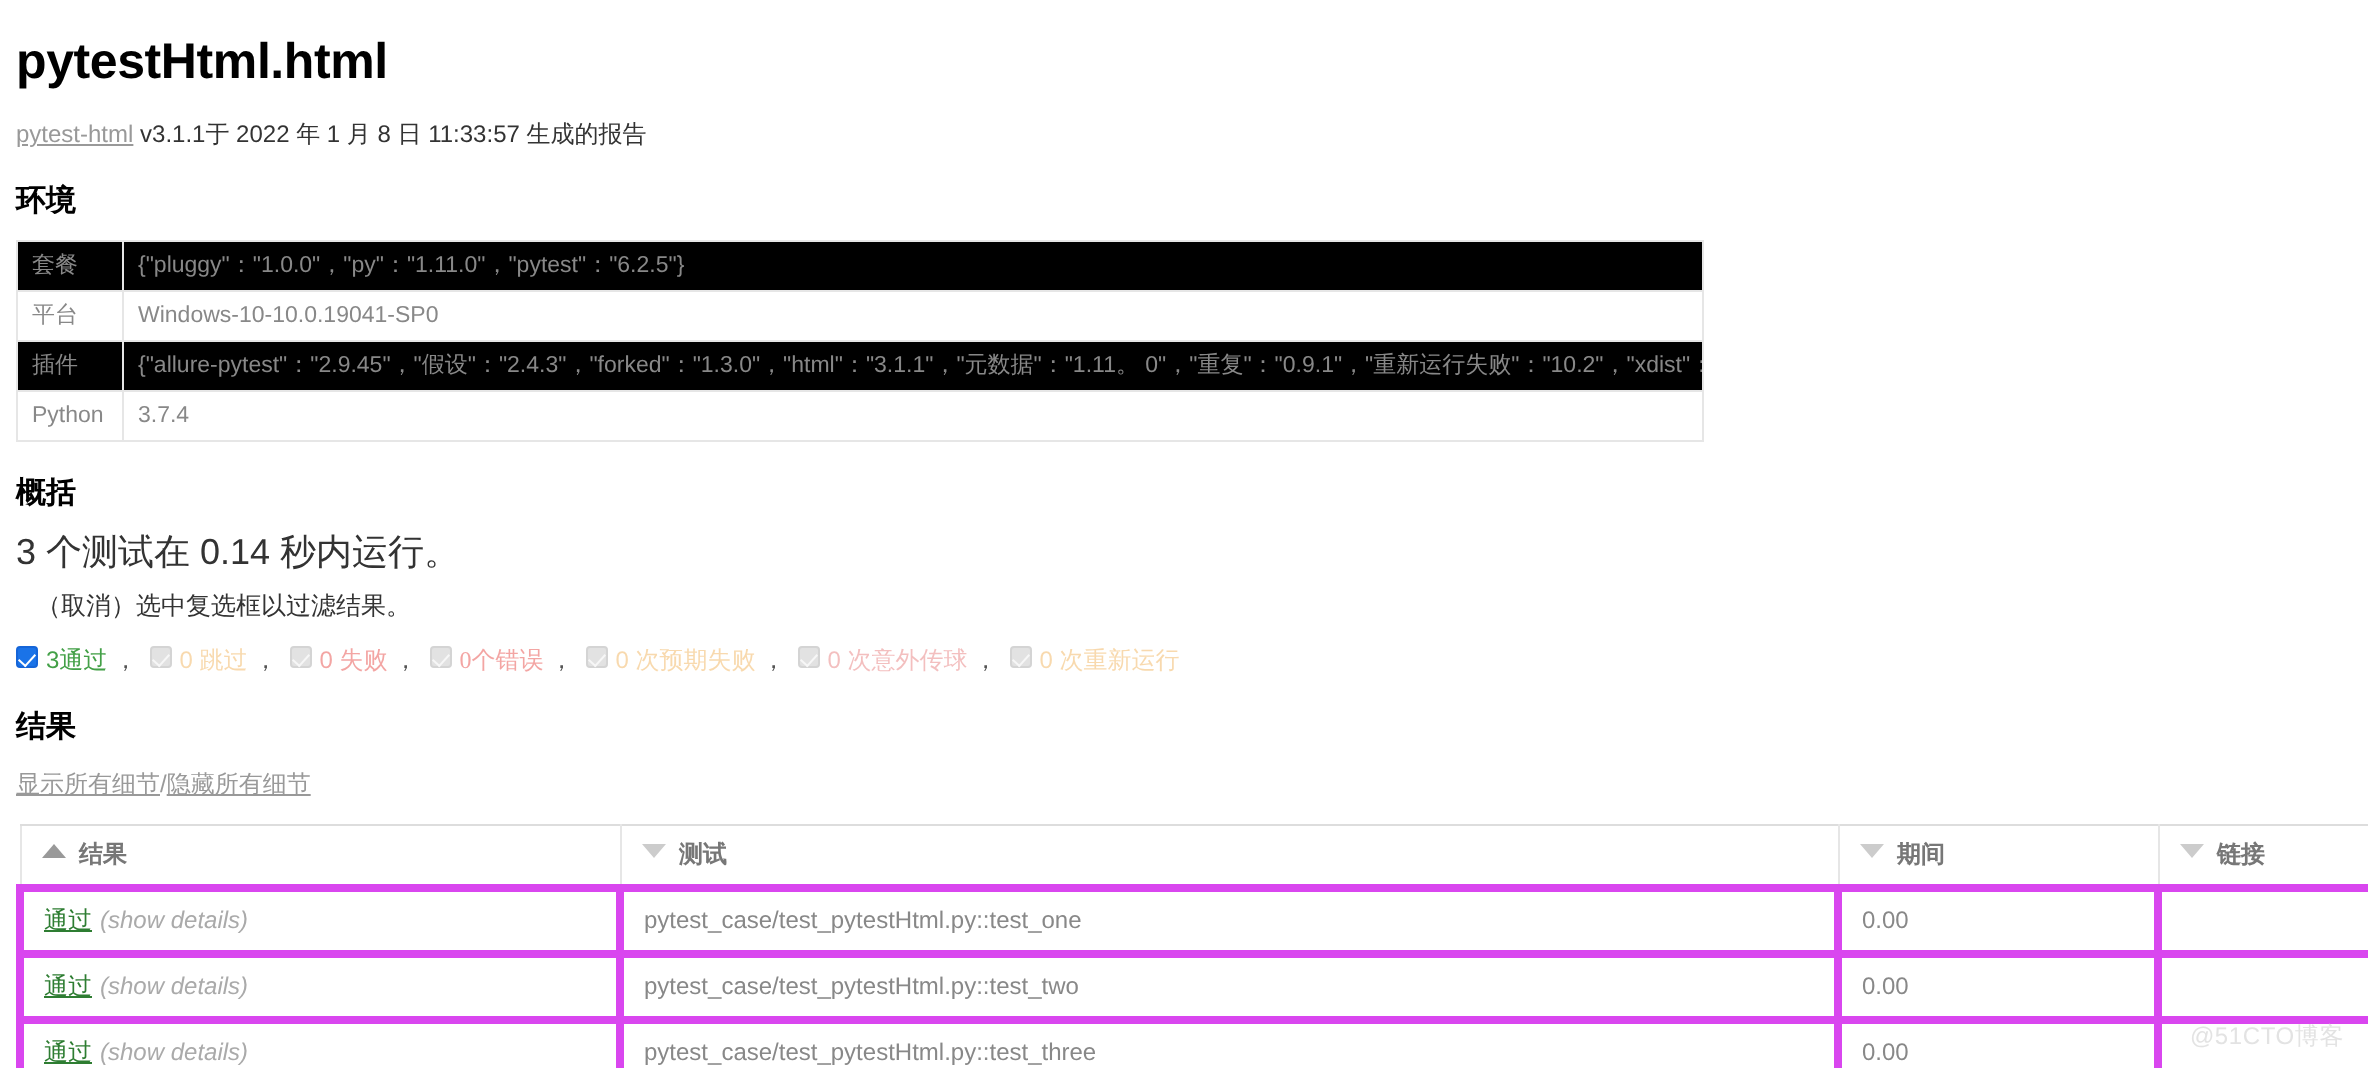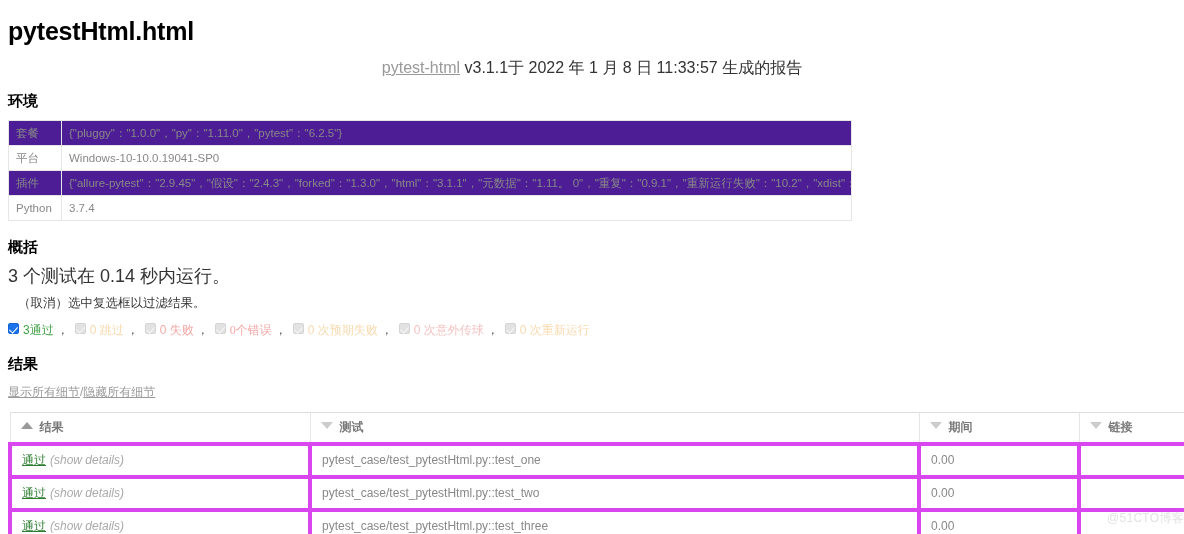--- a/index.html
+++ b/index.html
@@ -23,25 +23,24 @@
   
   h1.report-title {
     font-size: 25px;
     line-height: 30px;
     font-weight: bold;
     margin: 4px 0 0 0;
     color: #000000;
     letter-spacing: -0.2px;
   }
   p.generated-line {
-    font-size: 16px;
+    font-size: 12px;
     line-height: 15px;
     margin: 14px 0 0 0;
     color: #333333;
-    text-align: center;
   }
   a.link-grey {
     color: #999999;
     text-decoration: underline;
   }
 
   h2.section-title {
     font-size: 15px;
     line-height: 18px;
     font-weight: bold;
@@ -60,21 +59,21 @@
     border: 1px solid #e6e6e6;
     font-size: 11.5px;
     line-height: 14px;
     color: #888888;
     padding: 5px 6px 5px 7px;
     vertical-align: middle;
     height: 14px;
     white-space: nowrap;
     overflow: hidden;
   }
-  table.environment tr.shaded td { background: #4c1d95; }
+  table.environment tr.shaded td { background: #000000; }
   table.environment td.env-key {
     width: 39px;
     color: #888888;
   }
 
   
   p.run-line {
     font-size: 18px;
     line-height: 15px;
     margin: 13px 0 0 0;
@@ -207,21 +206,21 @@
     color: #aaaaaa;
     font-style: italic;
     margin-left: 4px;
   }
   td.test-name { color: #888888; }
   td.duration  { color: #888888; }
 
   
   .watermark {
     position: absolute;
-    right: 0;
+    right: 12px;
     bottom: 7px;
     font-size: 12px;
     color: #e3e3e3;
     letter-spacing: 0.3px;
     user-select: none;
   }
 </style>
 </head>
 <body>
 

